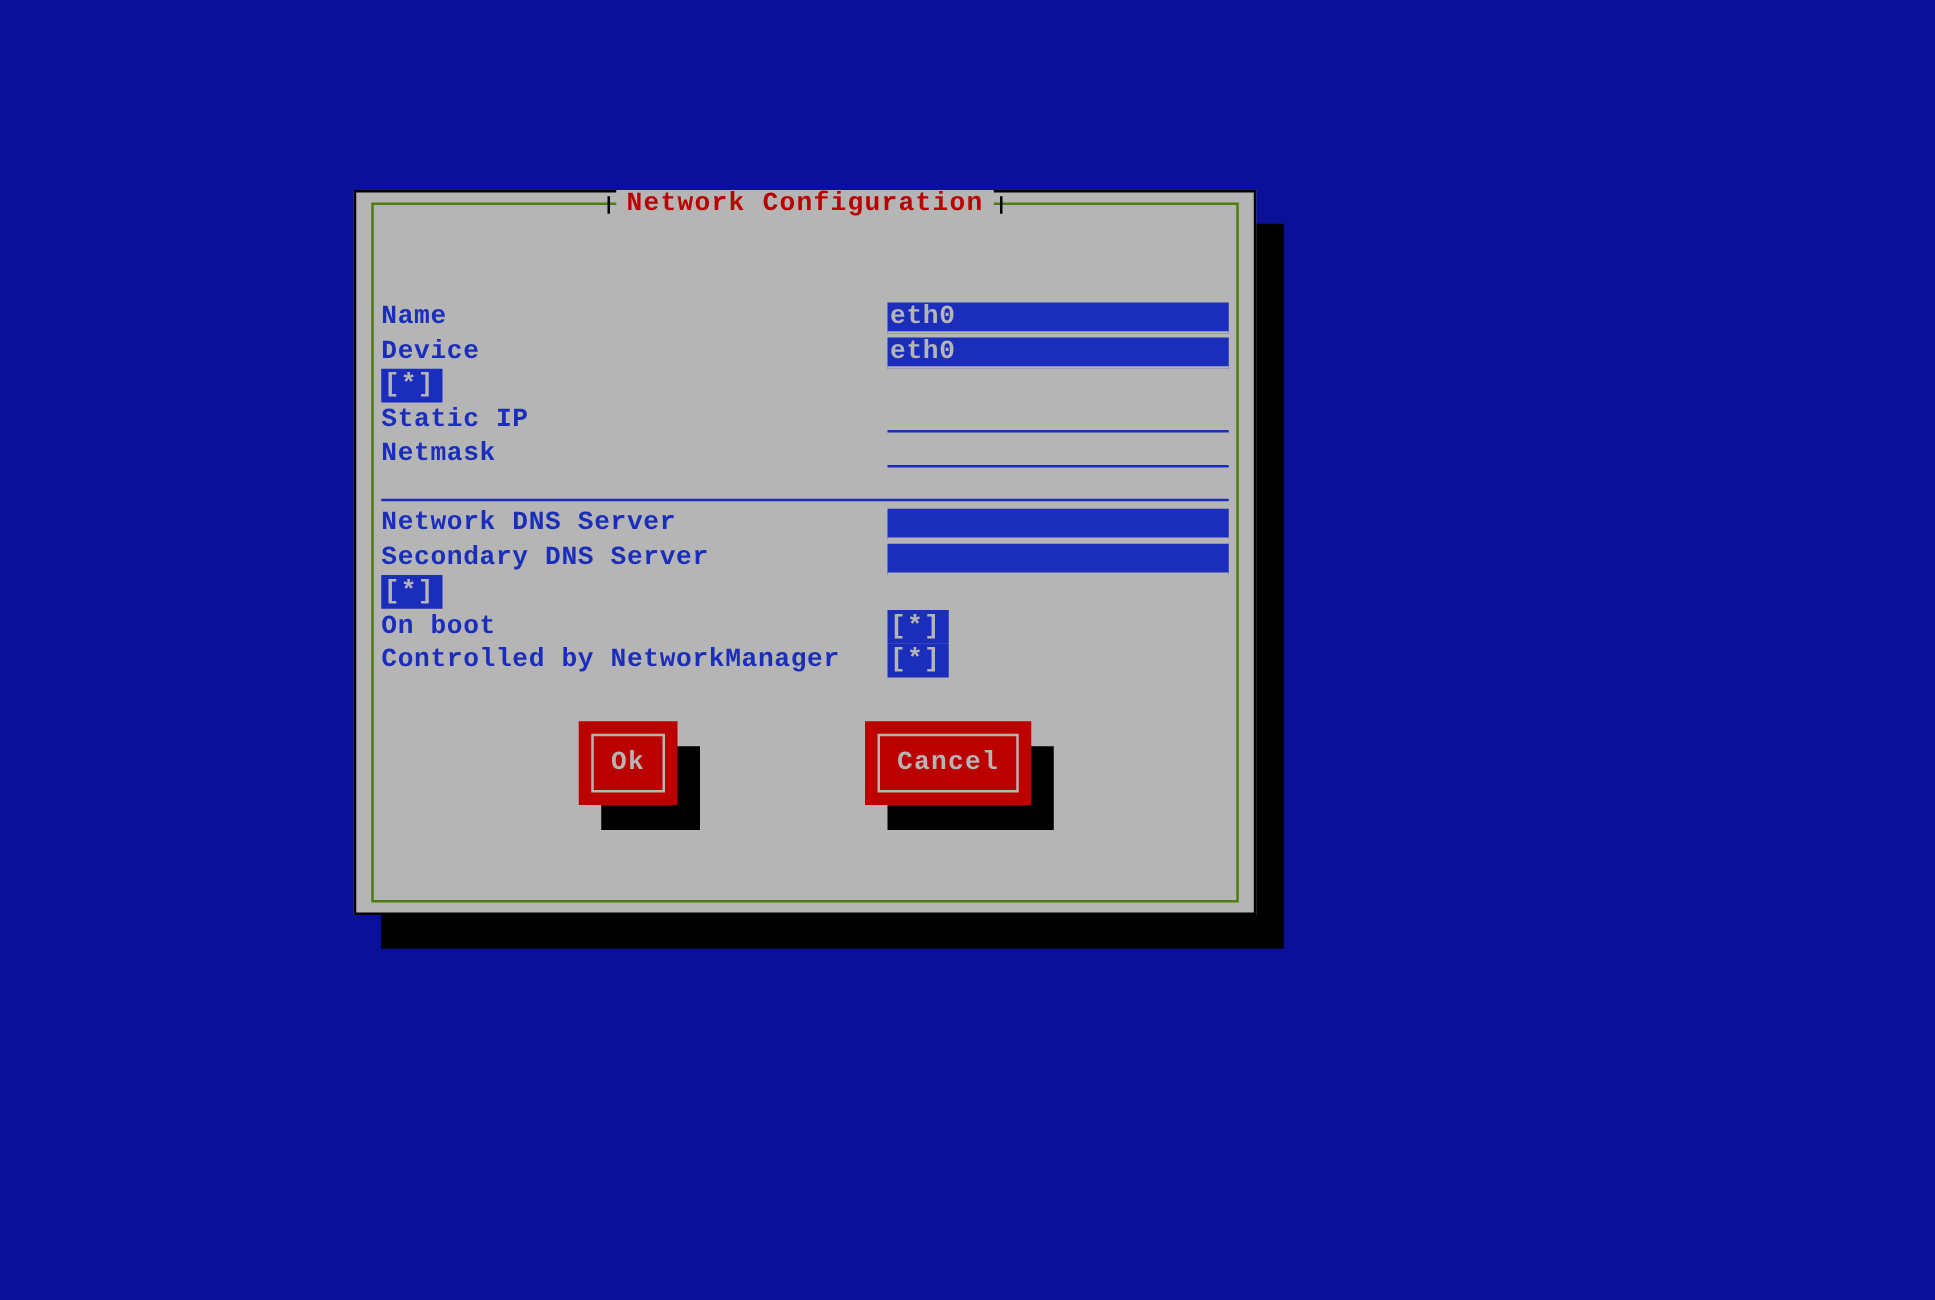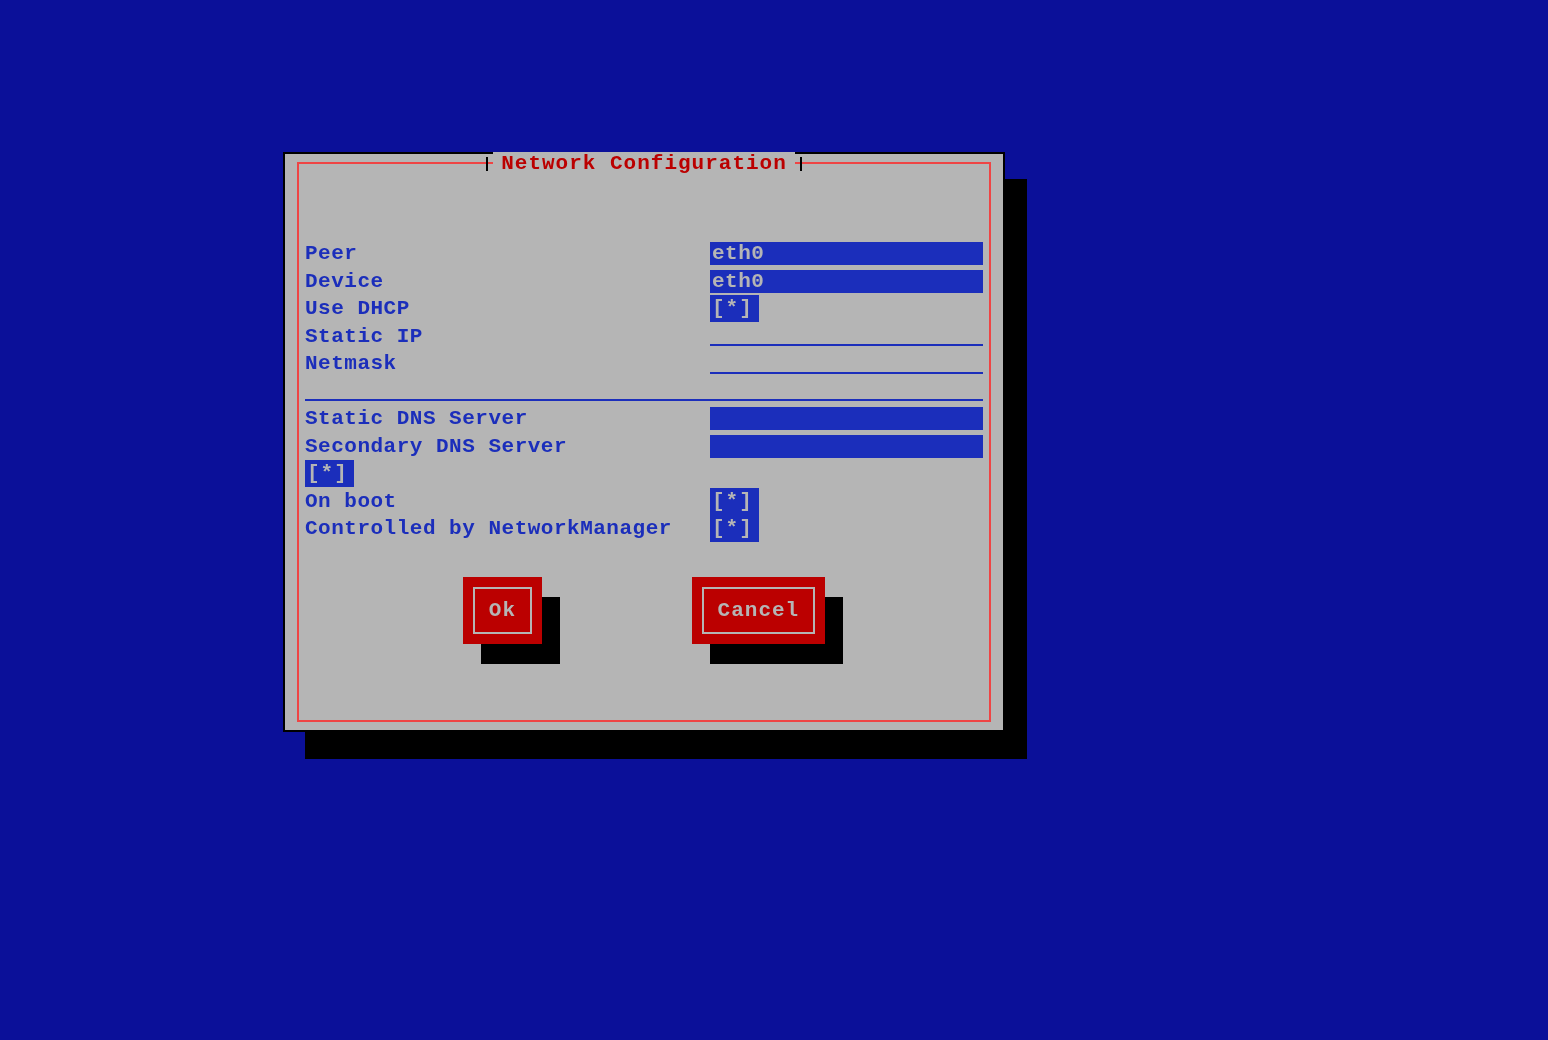--- a/index.html
+++ b/index.html
@@ -29,21 +29,21 @@
     height: 580px;
     background: #b5b5b5;
     border: 2px solid #000;
   }
   .dialog-inner {
     position: absolute;
     left: 12px;
     top: 8px;
     right: 12px;
     bottom: 8px;
-    border: 2px solid #ef4444;
+    border: 2px solid #4d7c0f;
     padding: 76px 6px 20px 6px;
   }
   .title-wrap {
     position: absolute;
     top: -12px;
     left: 0;
     right: 0;
     text-align: center;
   }
   .title {
@@ -162,35 +162,34 @@
       <span class="title">
         <span class="nub nub-l"></span>
         <span>Network Configuration</span>
         <span class="nub nub-r"></span>
       </span>
     </div>
 
     <div class="form">
 
       <div class="row">
-        <div class="label">Peer</div>
+        <div class="label">Name</div>
         <div class="field">
           <input class="text-input" value="eth0" style="">
         </div>
       </div>
 
       <div class="row">
         <div class="label">Device</div>
         <div class="field">
           <input class="text-input" value="eth0" style="">
         </div>
       </div>
 
       <div class="row">
-        <div class="label">Use DHCP</div>
         <div class="field">
           <span class="checkbox">[*]</span>
         </div>
       </div>
 
       <div class="row">
         <div class="label">Static IP</div>
         <div class="field">
           <div class="underline"></div>
         </div>
@@ -203,21 +202,21 @@
         </div>
       </div>
 
       <div class="row">
         <div class="field">
           <div class="underline"></div>
         </div>
       </div>
 
       <div class="row">
-        <div class="label">Static DNS Server</div>
+        <div class="label">Network DNS Server</div>
         <div class="field">
           <input class="text-input" value="" style="">
         </div>
       </div>
 
       <div class="row">
         <div class="label">Secondary DNS Server</div>
         <div class="field">
           <input class="text-input" value="" style="">
         </div>

